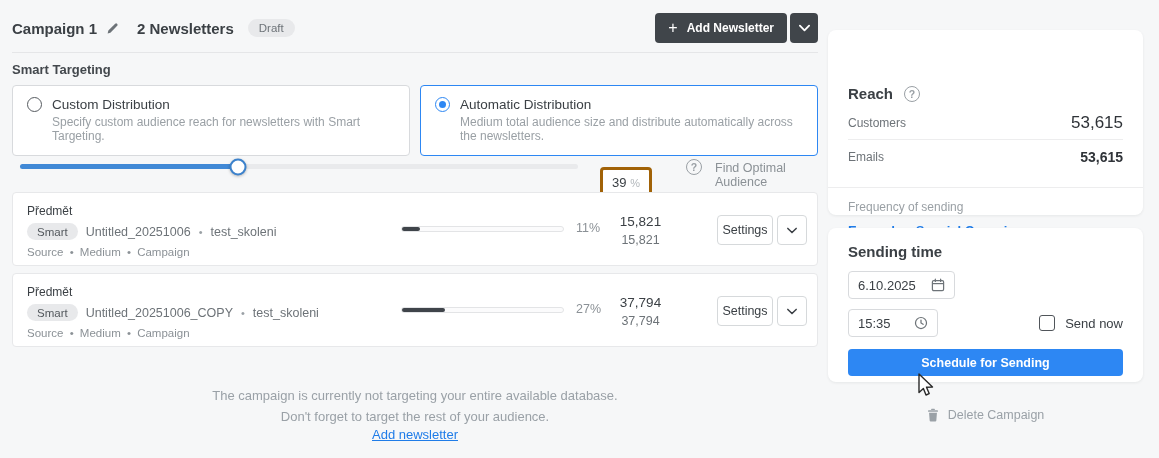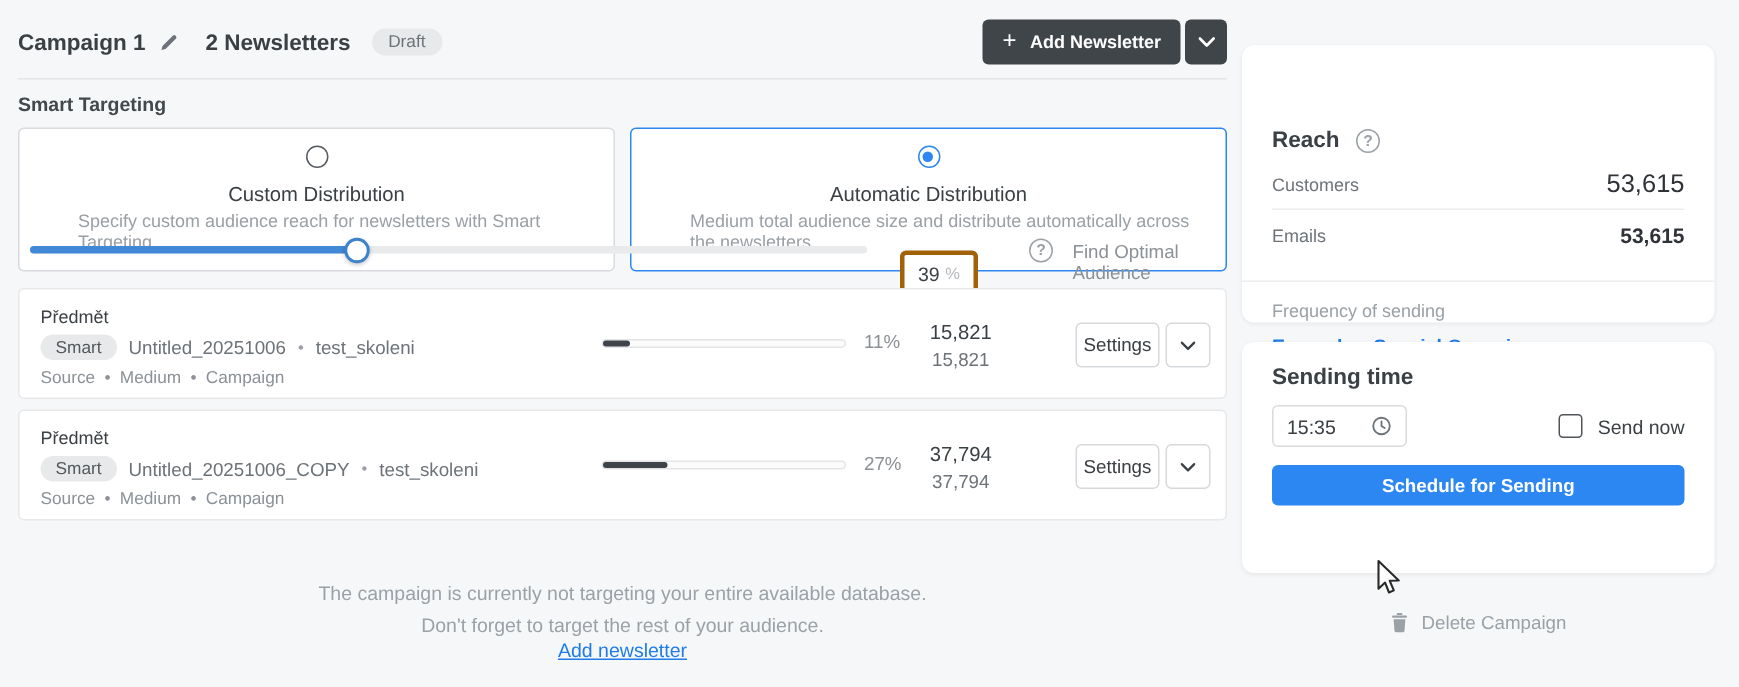--- a/index.html
+++ b/index.html
@@ -23,21 +23,21 @@
   .add-btn { background:#40454a; color:#fff; height:30px; border-radius:4px; padding:0 13px; font-size:12px; font-weight:700; display:flex; align-items:center; gap:9px; cursor:pointer; }
   .add-btn .plus { font-size:16px; font-weight:400; line-height:1; }
   .add-caret-btn { background:#40454a; color:#fff; height:30px; width:28px; margin-left:3px; border-radius:4px; display:flex; align-items:center; justify-content:center; cursor:pointer; }
 
   .top-divider { position:absolute; left:12px; top:52px; width:806px; border-top:1px solid #e5e6e8; }
   .section-label { position:absolute; left:12px; top:62px; font-size:13px; font-weight:700; color:#43484d; }
 
   .option-cards { position:absolute; left:12px; top:85px; width:806px; display:flex; gap:10px; }
   .option-card { flex:1; background:#fff; border:1px solid #d8dadd; border-radius:4px; padding:11px 14px 12px 14px; cursor:pointer; }
   .option-card.selected { border:1.5px solid #2d87f3; }
-  .option-head { display:flex; align-items:center; gap:10px;flex-direction:column; }
+  .option-head { display:flex; align-items:center; gap:10px; }
   .radio { width:15px; height:15px; border-radius:50%; border:1.5px solid #565b60; background:#fff; flex:0 0 auto; position:relative; }
   .radio.checked { border-color:#2d87f3; }
   .radio.checked::after { content:""; position:absolute; left:2.5px; top:2.5px; width:7px; height:7px; border-radius:50%; background:#2d87f3; }
   .option-title { font-size:13.5px; color:#3b4045; font-weight:500; }
   .option-desc { margin:3px 0 0 25px; font-size:12px; color:#9aa0a5; }
 
   .slider-row { position:absolute; left:12px; top:151px; width:806px; height:32px; }
   .slider-track { position:absolute; left:8px; top:13px; width:558px; height:5px; background:#e9eaec; border-radius:3px; cursor:pointer; }
   .slider-fill { height:100%; background:#4189d6; border-radius:3px; }
   .slider-handle { position:absolute; top:50%; transform:translate(-50%,-50%); width:17px; height:17px; background:#fff; border:2px solid #3c82cc; border-radius:50%; box-shadow:0 1px 3px rgba(0,0,0,.25); cursor:grab; }
@@ -241,20 +241,31 @@
     <span class="stat-label">Emails</span>
     <span class="stat-value-sm">53,615</span>
   </div>
   <div class="reach-divider"></div>
   <div class="freq-label">Frequency of sending</div>
   <a class="freq-link">Every day, Special Occasions</a>
 </div>
 
 <div class="card sending-card">
   <div class="card-title">Sending time</div>
+  <div class="mini-input date-input">
+    <span>6.10.2025</span>
+    <span class="ico">
+      <svg width="14" height="14" viewBox="0 0 16 16">
+          <rect x="1.6" y="3" width="12.8" height="11.4" rx="1.5" fill="none" stroke="currentColor" stroke-width="1.4"></rect>
+          <line x1="1.6" y1="6.4" x2="14.4" y2="6.4" stroke="currentColor" stroke-width="1.4"></line>
+          <line x1="5" y1="1.4" x2="5" y2="4" stroke="currentColor" stroke-width="1.4" stroke-linecap="round"></line>
+          <line x1="11" y1="1.4" x2="11" y2="4" stroke="currentColor" stroke-width="1.4" stroke-linecap="round"></line>
+        </svg>
+    </span>
+  </div>
   <div class="time-row">
     <div class="mini-input time-input">
       <span>15:35</span>
       <span class="ico">
         <svg width="14" height="14" viewBox="0 0 16 16">
             <circle cx="8" cy="8" r="6.3" fill="none" stroke="currentColor" stroke-width="1.4"></circle>
             <path d="M8 4.6 V8 L10.4 9.5" fill="none" stroke="currentColor" stroke-width="1.4" stroke-linecap="round"></path>
           </svg>
       </span>
     </div>

